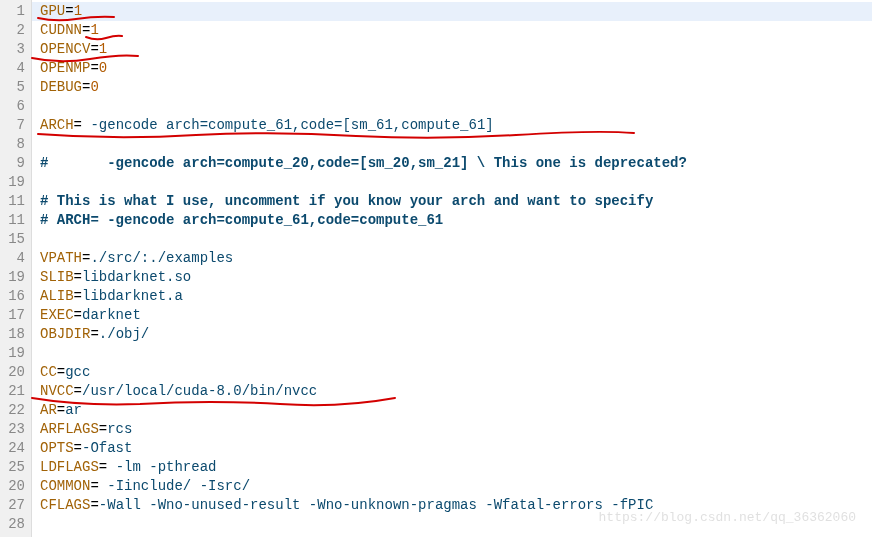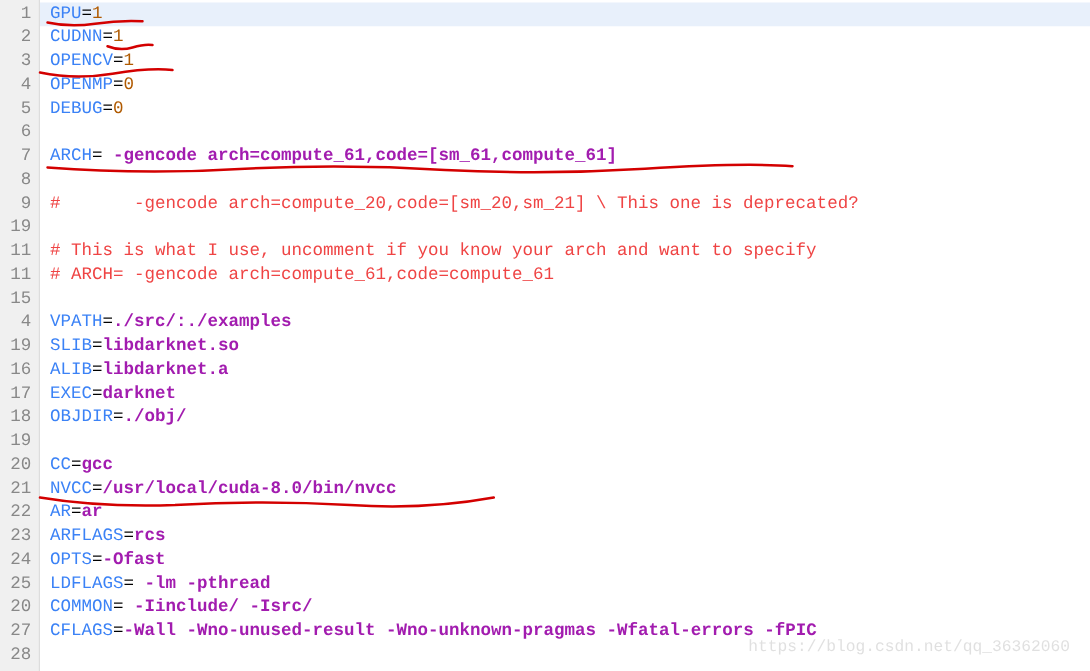--- a/index.html
+++ b/index.html
@@ -43,25 +43,25 @@
     }
     .highlight-line {
       position: absolute;
       left: 0;
       right: 0;
       height: 19px;
       background: #e8f0fb;
       z-index: 0;
     }
     .code .line span { position: relative; z-index: 1; }
-    .kw { color: #3b82f6; }
+    .kw { color: #a16207; }
     .op { color: #000; }
     .num { color: #b05a00; }
-    .txt { color: #a21caf; font-weight: bold; }
-    .cmt { color: #ef4444; }
+    .txt { color: #0c4a6e; }
+    .cmt { color: #0c4a6e; font-weight: bold; }
     .watermark {
       position: absolute;
       right: 16px;
       bottom: 12px;
       color: #ccc;
       font-family: Liberation Mono, monospace;
       font-size: 13px;
       opacity: 0.6;
       z-index: 2;
     }

